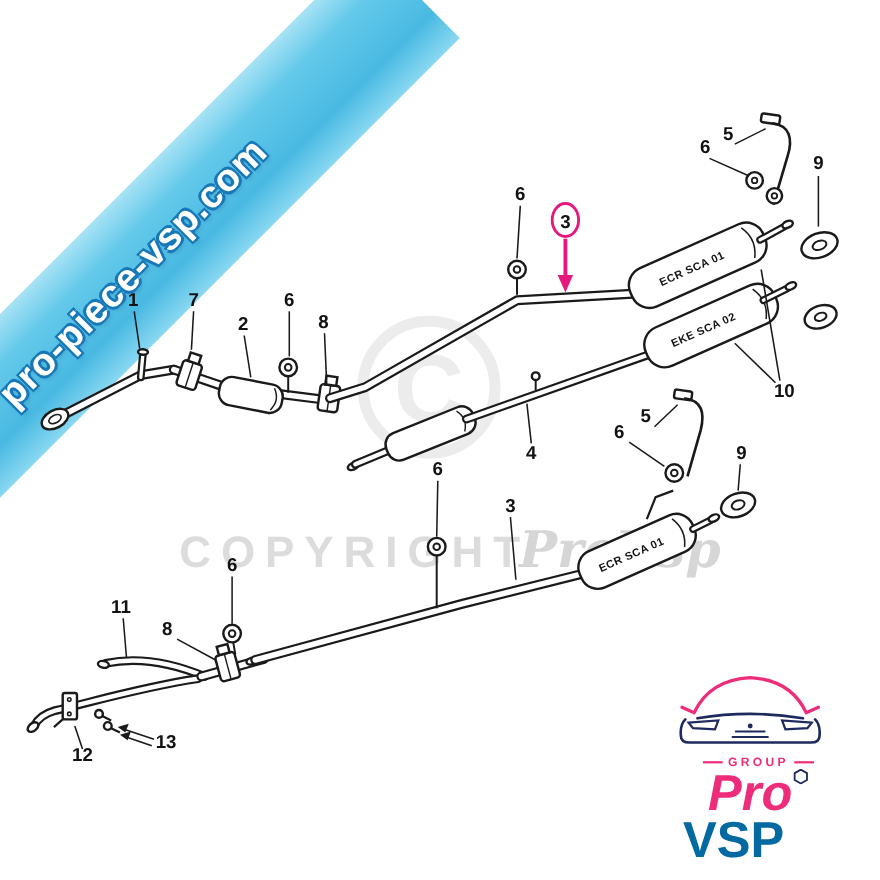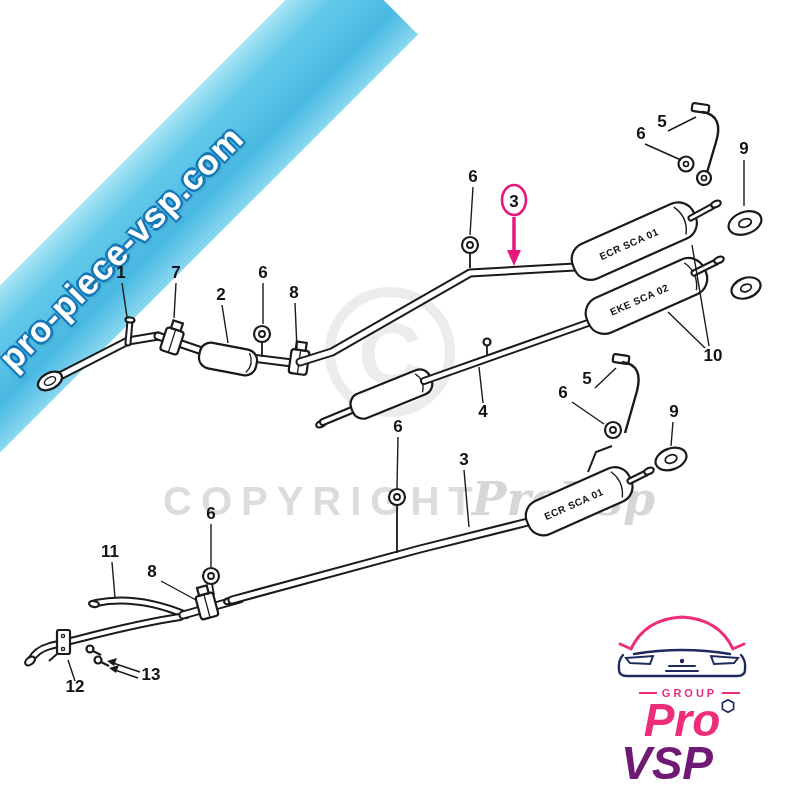--- a/index.html
+++ b/index.html
@@ -36,21 +36,21 @@
             font-family:"Liberation Sans",sans-serif}
 
   
   .logo{position:absolute;right:28px;bottom:16px;width:165px;text-align:left;z-index:2}
   .grp-line{display:flex;align-items:center;justify-content:center;gap:5px;margin-top:-2px}
   .grp{font-size:11px;font-weight:700;letter-spacing:3px;color:#ee2d7a}
   .dash{display:inline-block;width:18px;height:2px;background:#ee2d7a}
   .pro-line{display:flex;align-items:flex-start;justify-content:center;margin-top:-2px}
   .pro{font-size:46px;font-weight:800;font-style:italic;color:#ee2d7a;line-height:1}
   .hex{margin-top:2px;margin-left:1px}
-  .vsp{font-size:46px;font-weight:800;font-style:italic;color:#701a75;line-height:.9;margin-left:14px}
+  .vsp{font-size:46px;font-weight:800;color:#0369a1;line-height:.9;margin-left:14px}
 </style>
 </head>
 <body>
 
 <div class="stage">
 
   <div class="ribbon">
     <span class="ribbon-text">pro-piece-vsp.com</span>
   </div>
 

